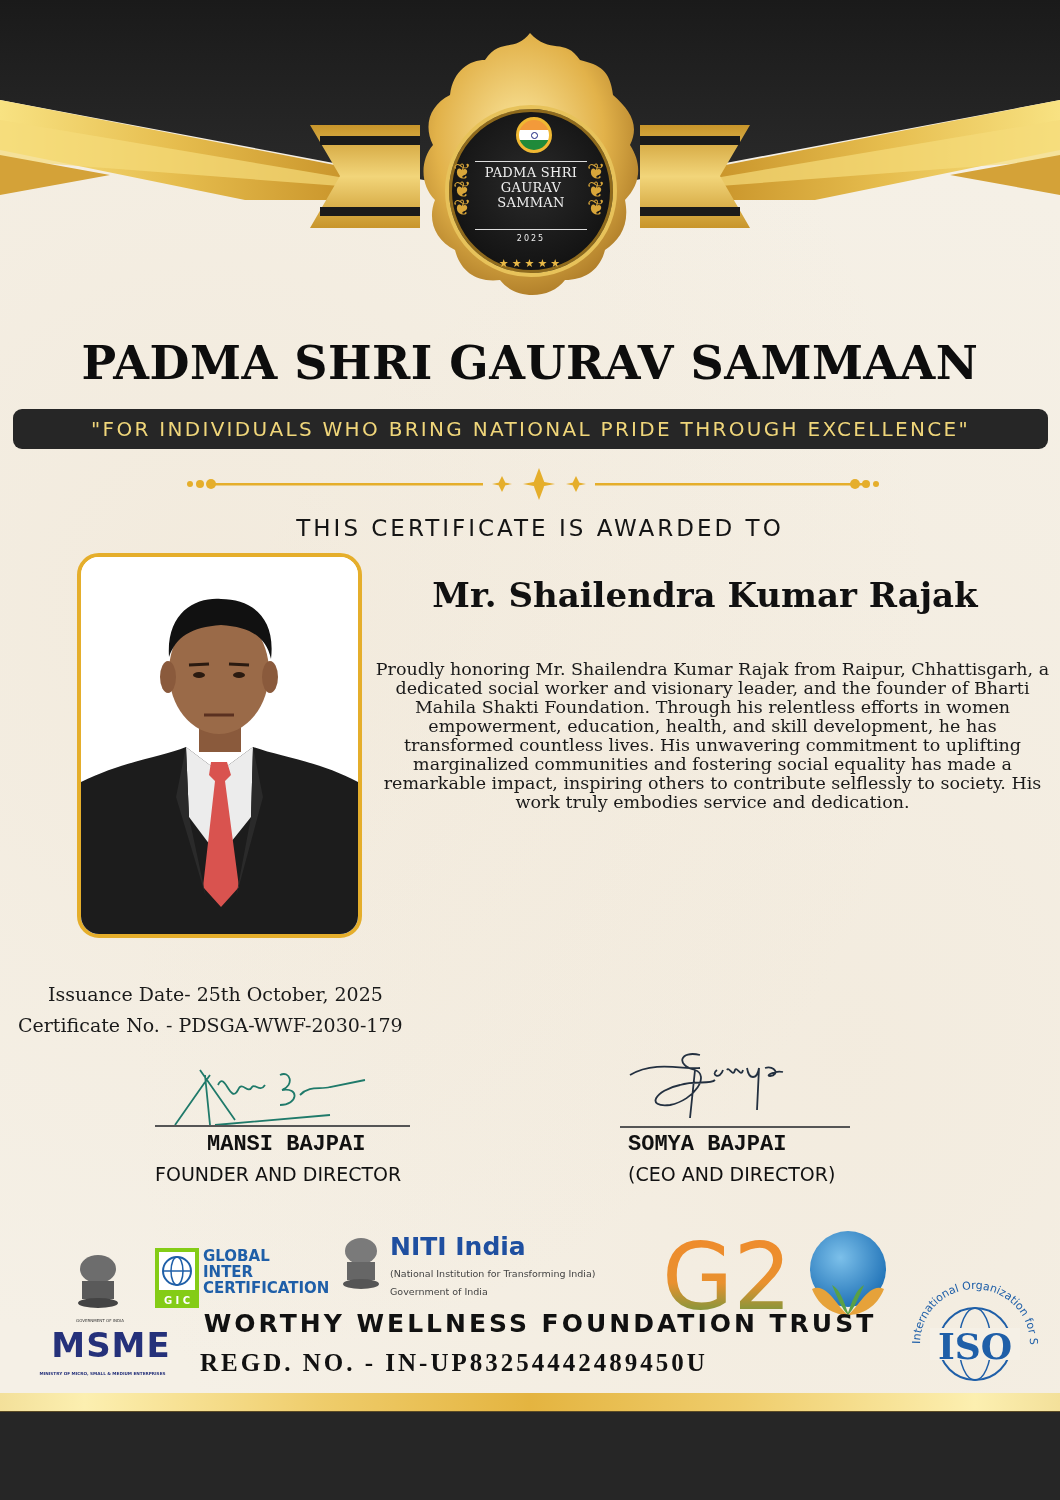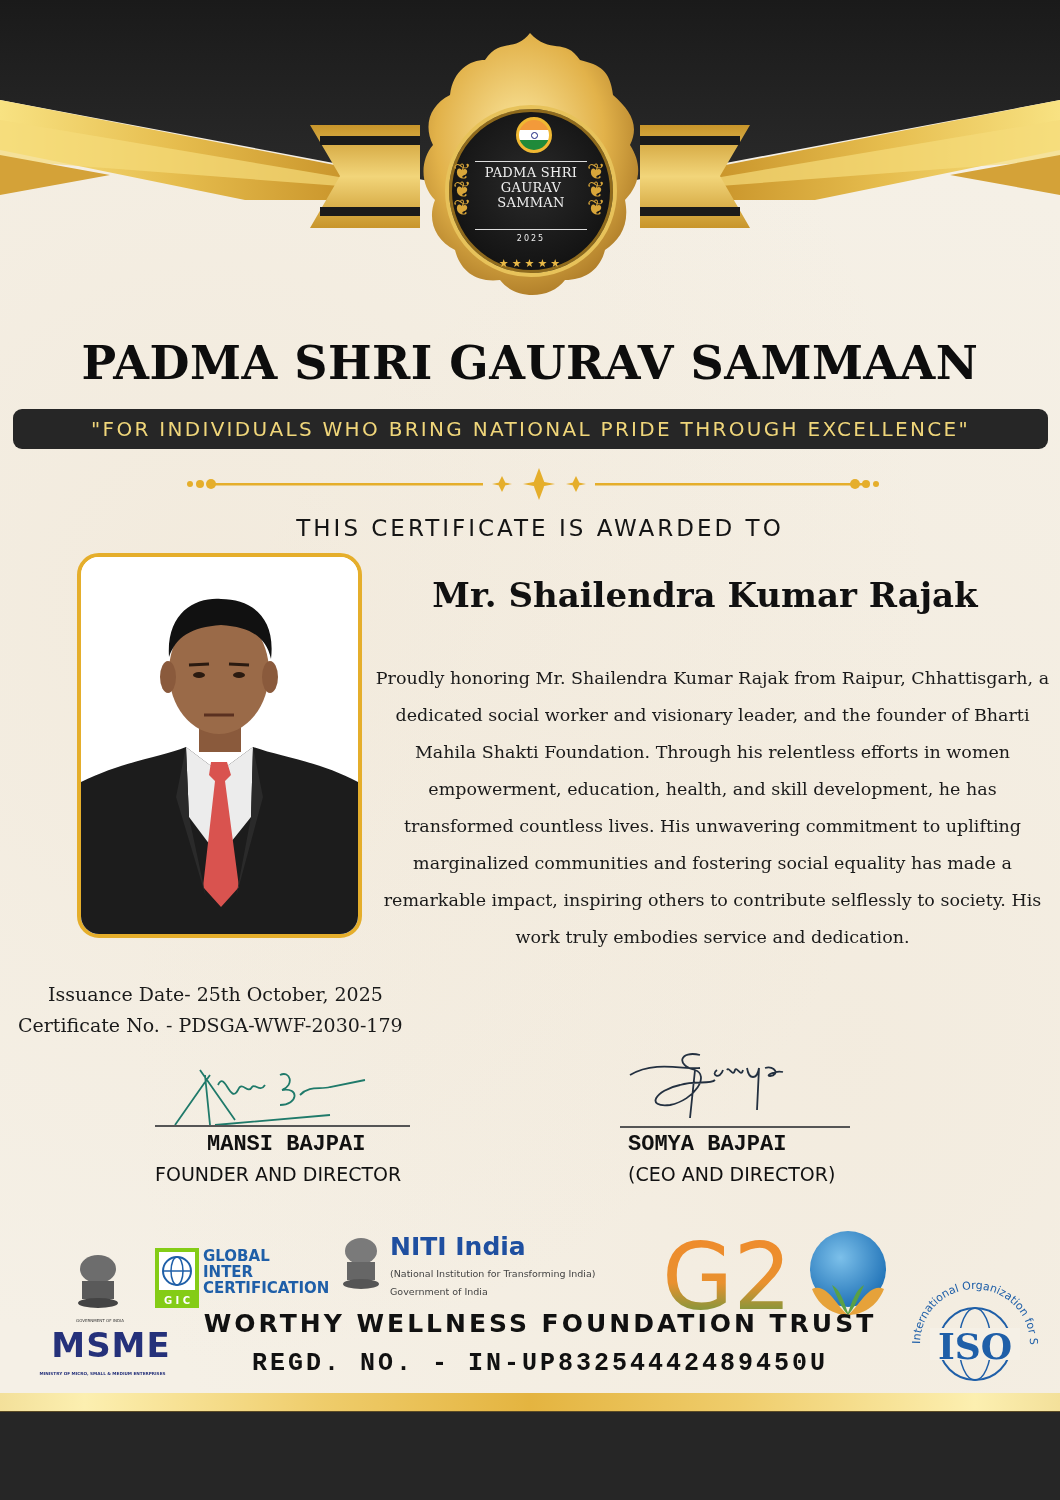--- a/index.html
+++ b/index.html
@@ -73,21 +73,21 @@
     border: 4px solid #e5ae2b; border-radius: 22px; overflow: hidden; background: #fff;
   }
   .photo svg { display: block; }
 
   .recipient-name {
     position: absolute; left: 370px; top: 575px; width: 670px; text-align: center;
     font-family: "DejaVu Serif", serif; font-weight: bold; font-size: 34px; color: #111;
   }
   .citation {
     position: absolute; left: 375px; top: 660px; width: 675px; text-align: center;
-    font-family: "DejaVu Serif", serif; font-size: 17.5px; line-height: 37px; color: #1a1a1a;
+    font-family: "DejaVu Serif", serif; font-size: 17.5px; line-height: 19px; color: #1a1a1a;
   }
 
   .issue-date {
     position: absolute; left: 48px; top: 983px; font-family: "DejaVu Serif", serif; font-size: 19px; color: #1a1a1a;
   }
   .cert-no {
     position: absolute; left: 18px; top: 1014px; font-family: "DejaVu Serif", serif; font-size: 19px; color: #1a1a1a;
   }
 
   
@@ -113,22 +113,22 @@
   .niti-sub2 { position: absolute; left: 390px; top: 1286px; font-family: "DejaVu Sans", sans-serif; font-size: 9.5px; color: #444; }
 
   .g20 { position: absolute; left: 662px; top: 1212px; width: 230px; height: 90px; margin-top: 15px; }
   .iso { position: absolute; left: 900px; top: 1262px; width: 150px; height: 150px; }
 
   .org-name {
     position: absolute; left: 200px; top: 1309px; width: 680px; text-align: center;
     font-family: "DejaVu Sans", sans-serif; font-weight: bold; font-size: 25px; letter-spacing: 3px; color: #111;
   }
   .org-reg {
-    position: absolute; left: 200px; top: 1349px; width: 680px; text-align: center;
-    font-family: Liberation Mono, monospace; font-weight: bold; font-size: 25px; letter-spacing: 3px; color: #111;
+    position: absolute; left: 200px; top: 1349px; width: 680px; 
+    font-family: Liberation Serif, serif; font-weight: bold; font-size: 25px; letter-spacing: 3px; color: #111;
   }
 
   .bottom-gold {
     position: absolute; left: 0; top: 1393px; width: 1060px; height: 18px;
     background: linear-gradient(to right, #f3e09a 0%, #fcefb0 8%, #efcd6c 30%, #e4b440 50%, #efcd6c 70%, #fcefb0 92%, #f3e09a 100%);
   }
   .bottom-dark { position: absolute; left: 0; top: 1411px; width: 1060px; height: 89px; background: #262626; border-top: 1px solid #5a4a25; }
 </style>
 </head>
 <body>

